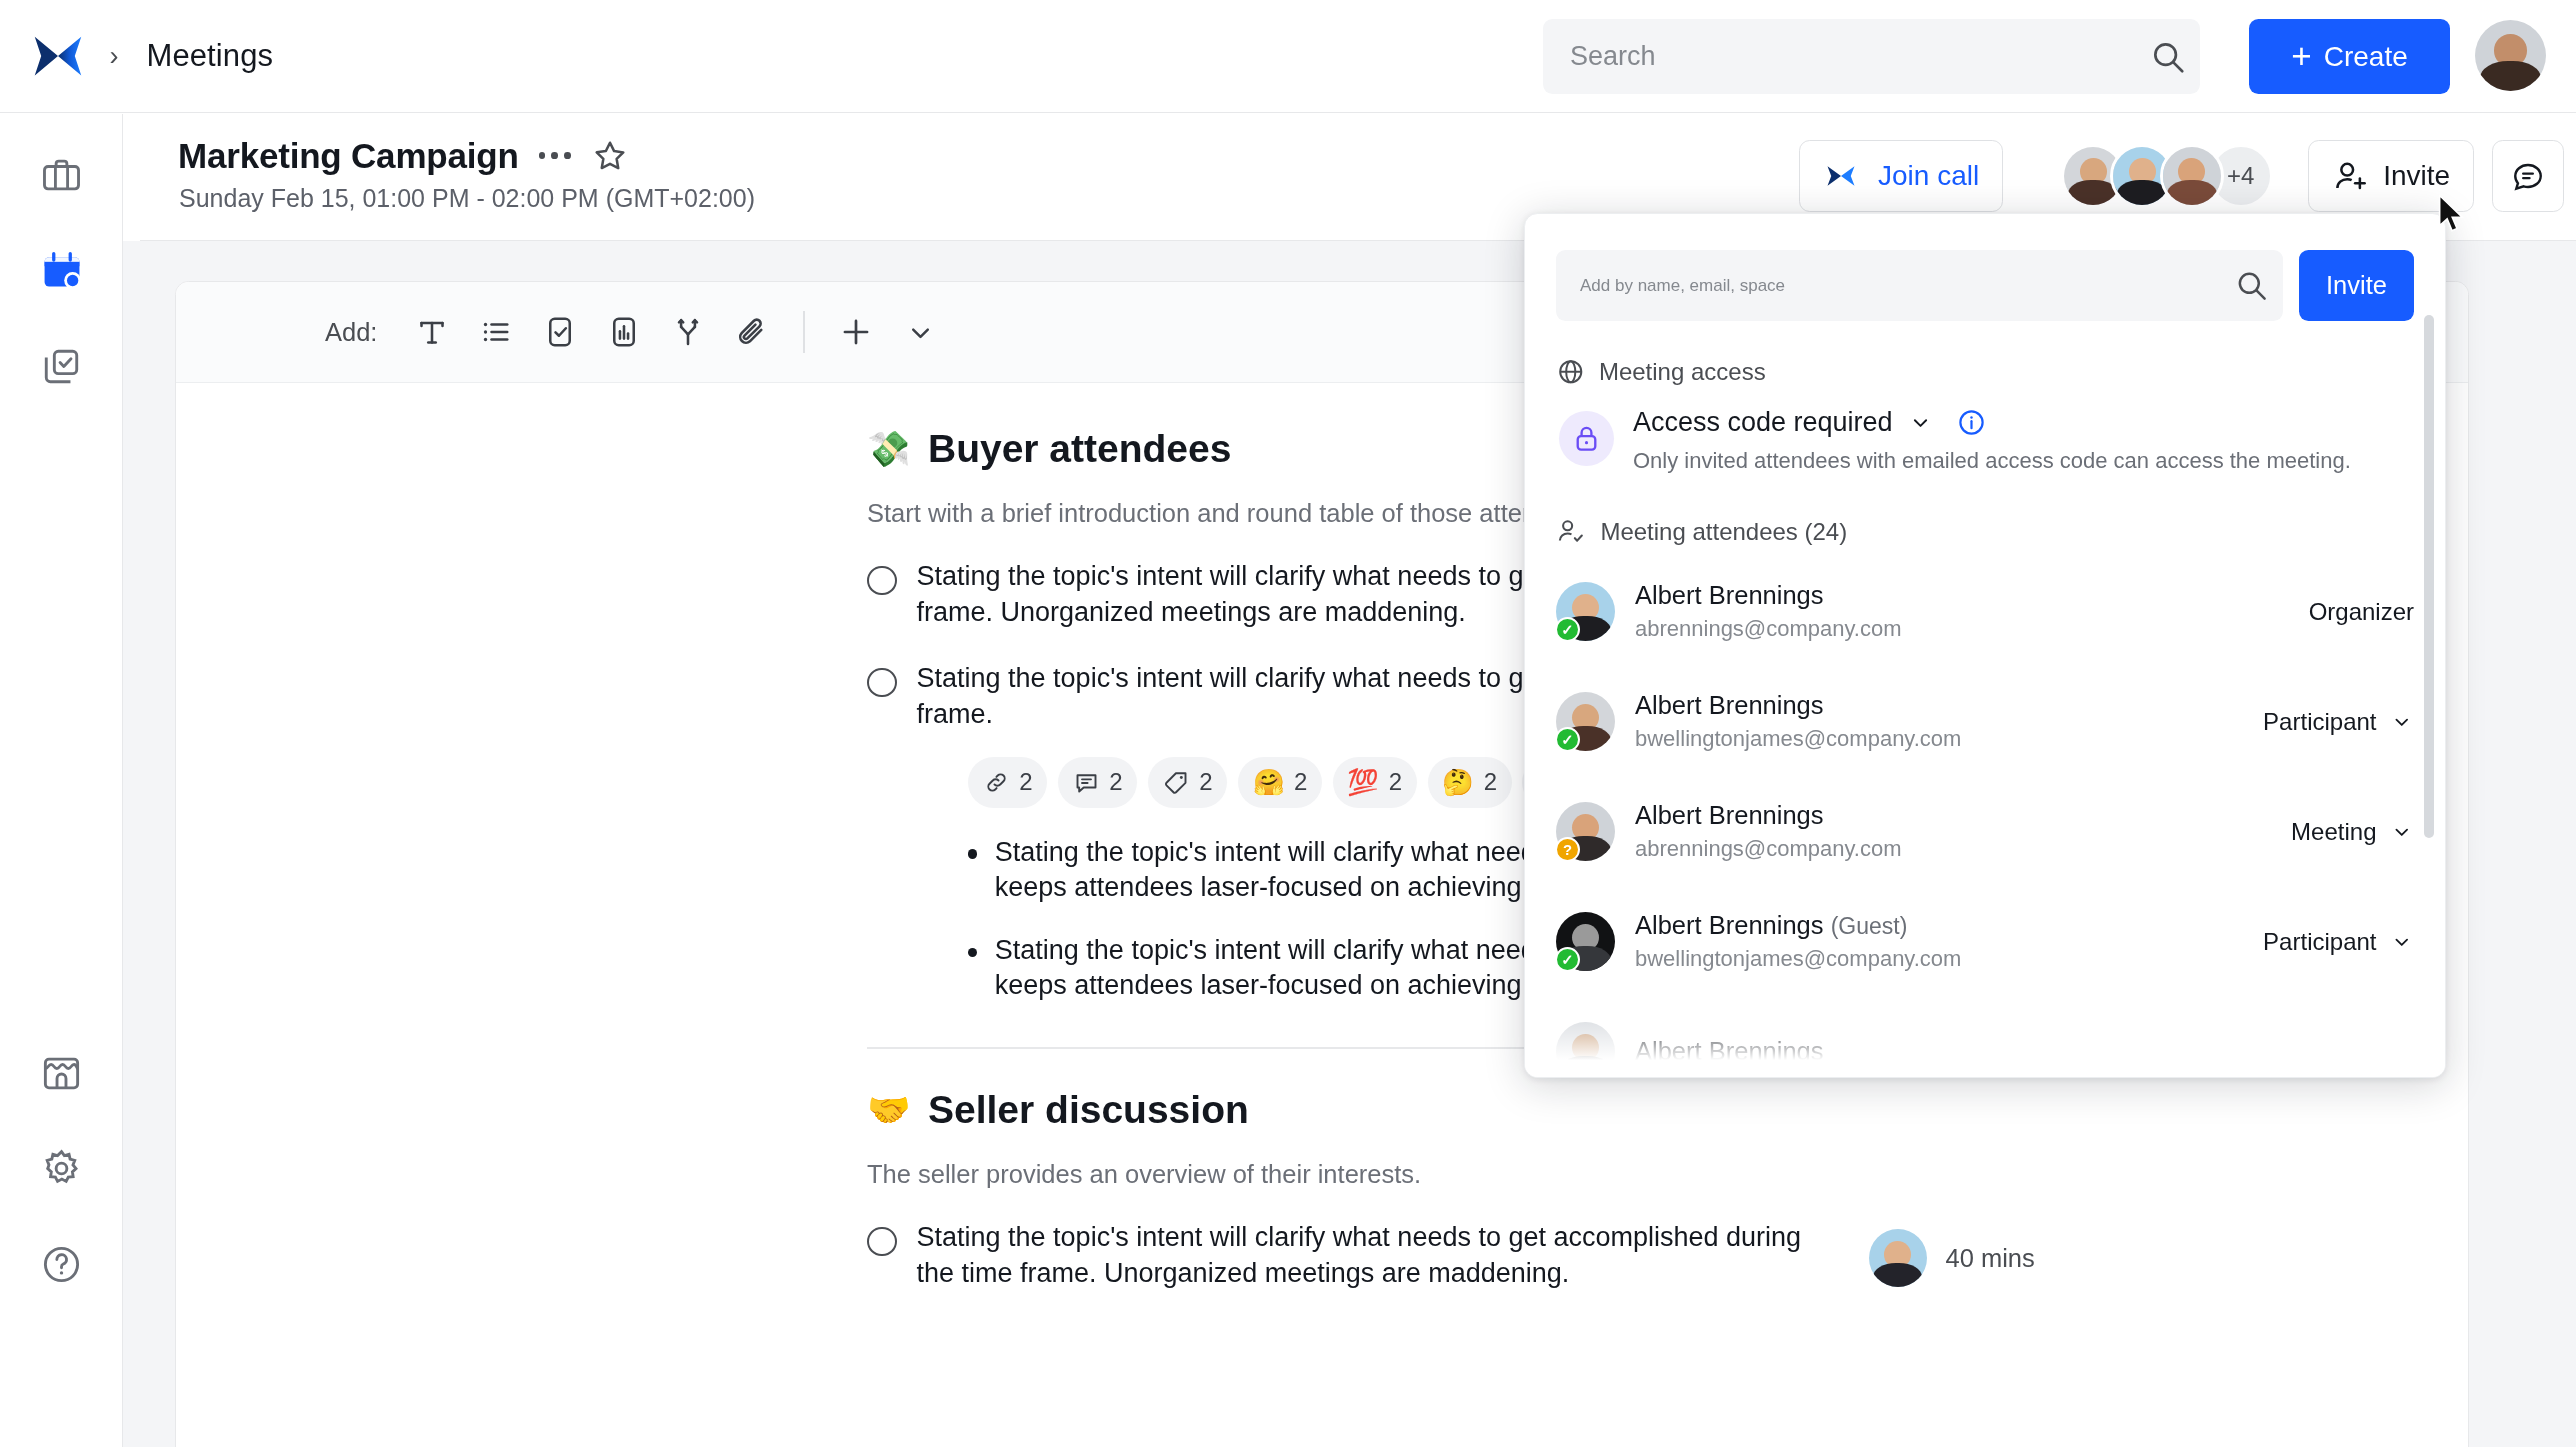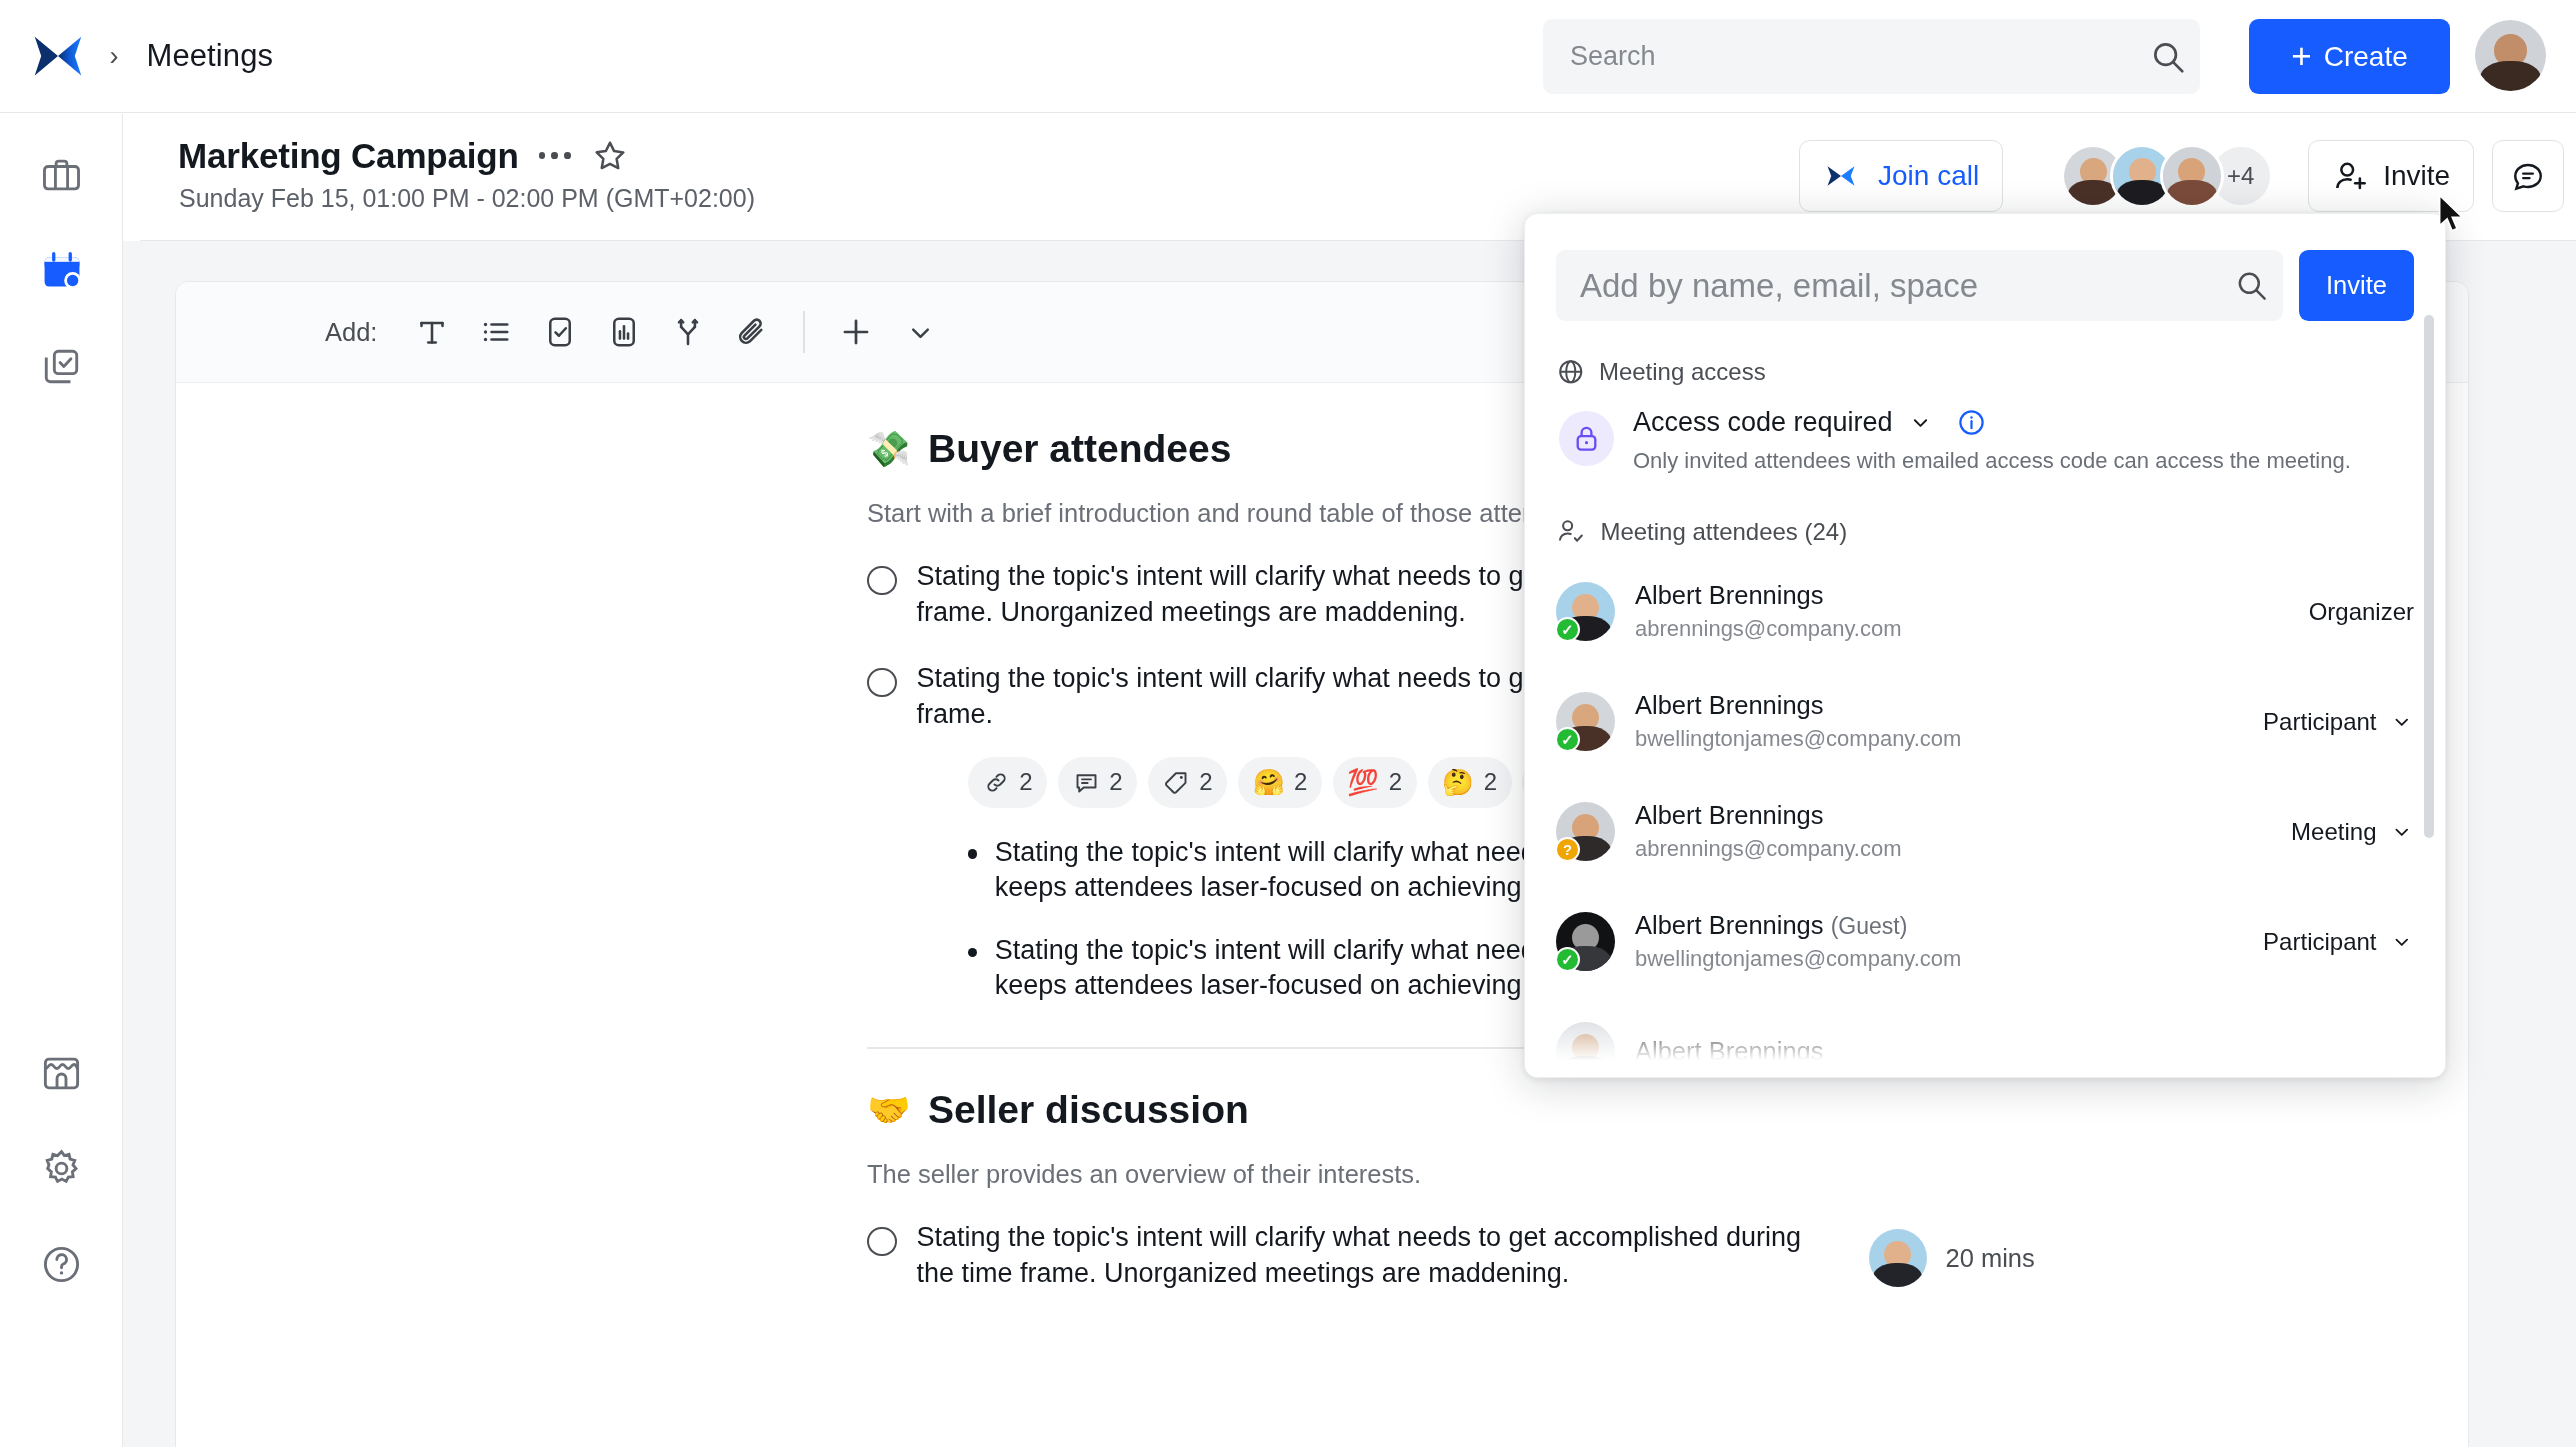--- a/index.html
+++ b/index.html
@@ -132,21 +132,21 @@
     box-shadow: 0 6.7px 40px rgba(16,22,34,.18), 0 1.3px 6.7px rgba(16,22,34,.08);
     overflow: hidden;
   }
   .pop-search-row { display:flex; align-items:center; padding: 36px 31px 0 31px; gap: 16px; }
   .pop-input-wrap {
     flex: 1; height: 71px; background:#f4f5f7; border-radius: 9.4px;
     display:flex; align-items:center;
   }
   .pop-input-wrap input {
     flex:1; background: transparent; border:0; outline:0; padding-left: 24px;
-    font-family:"Liberation Sans", sans-serif; font-size: 33px; color:#14181f;
+    font-family:"Liberation Sans", sans-serif; font-size: 17px; color:#14181f;
   }
   .pop-input-wrap input::placeholder { color: #85898f; }
   .pop-invite-btn {
     width: 115px; height: 71px; background:#175cff; border-radius: 9.4px; color:#fff;
     display:flex; align-items:center; justify-content:center; font-size: 25.5px; cursor:pointer;
   }
   .pop-sect-label {
     display:flex; align-items:center; gap: 13.4px; padding: 36px 0 0 31px;
     font-size: 24px; color:#4a4d52;
   }
@@ -508,21 +508,21 @@
             <div class="todo-circle"></div>
             <div class="todo-text">Stating the topic's intent will clarify what needs to get accomplished during the time frame. Unorganized meetings are maddening.</div>
             <div class="todo-row-meta">
               <div class="meta-av">
                 <div class="ph">
                     <div class="bg" style="background:#a8d2ea"></div>
                     <div class="head" style="background:#e0b18b"></div>
                     <div class="body" style="background:#23232a"></div>
                   </div>
               </div>
-              <div class="meta-time">20 mins</div>
+              <div class="meta-time">40 mins</div>
             </div>
           </div>
         </div>
       </div>
     </div>
   </div>
 
   <div class="popover">
     <div class="pop-search-row">
       <div class="pop-input-wrap">

